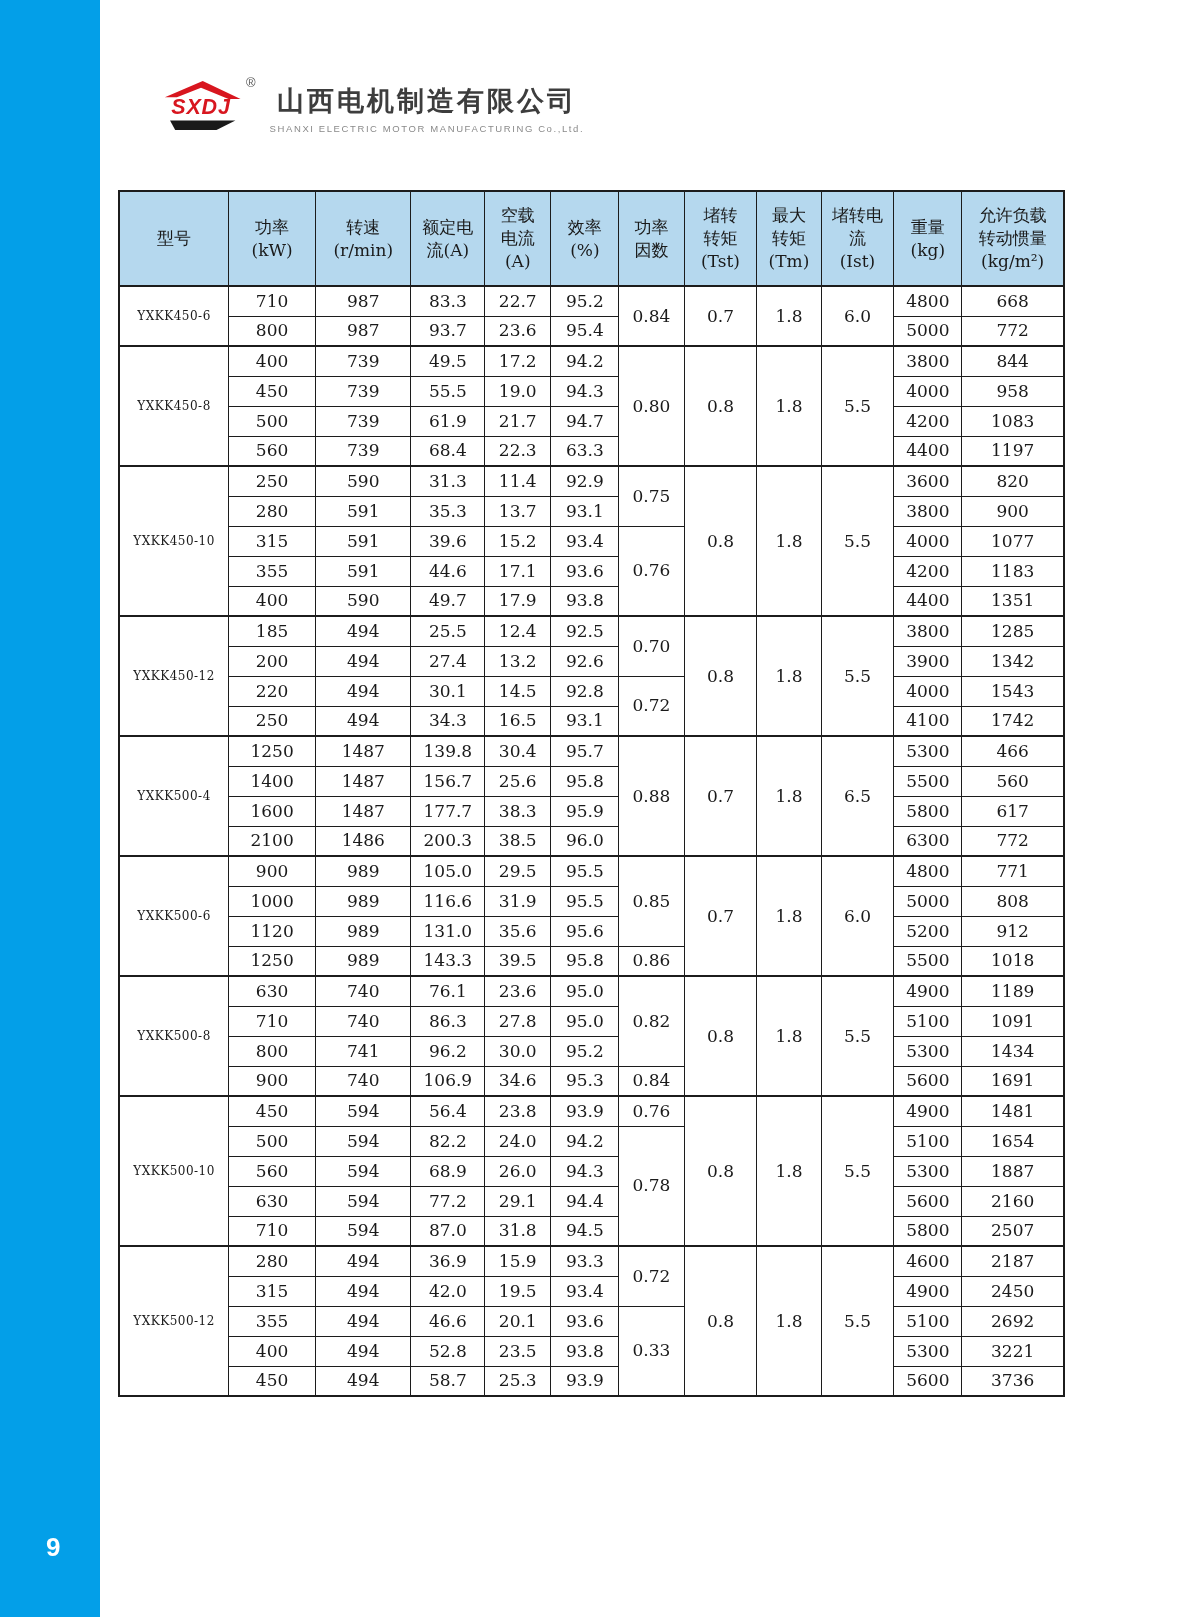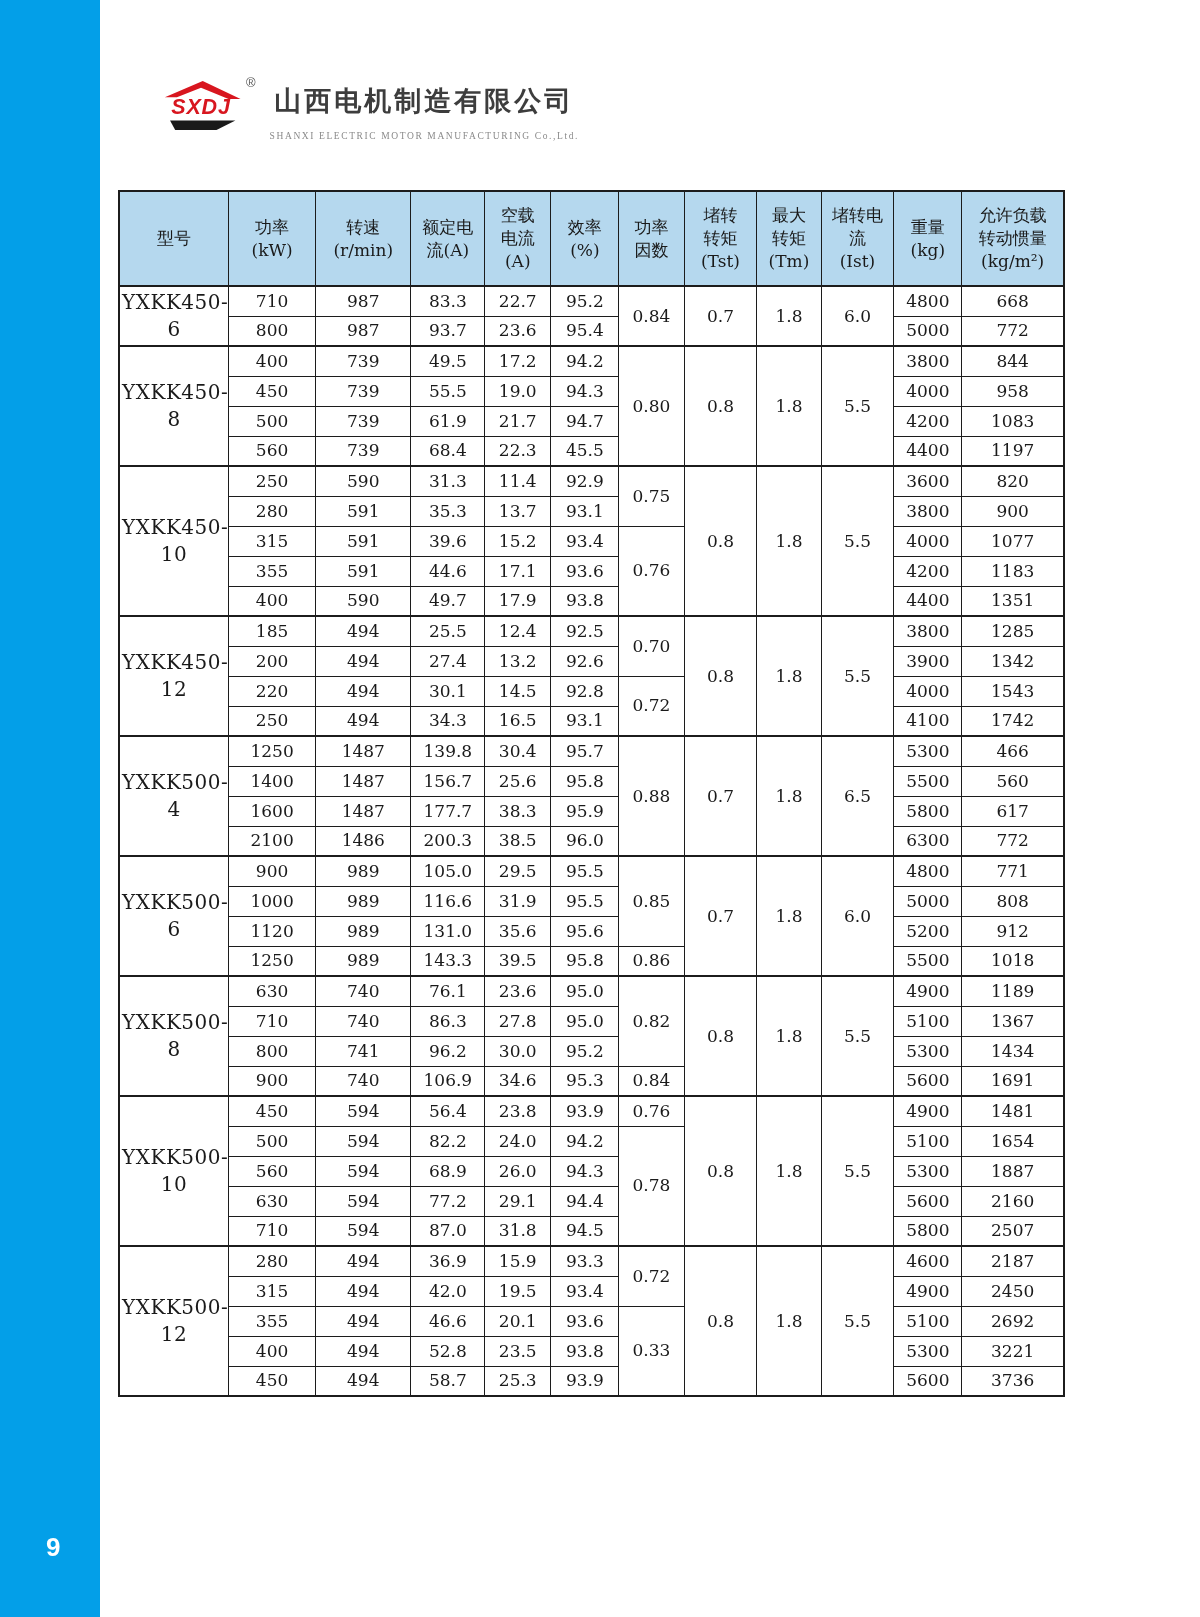--- a/index.html
+++ b/index.html
@@ -33,22 +33,22 @@
     font-size:13px; color:#555; margin:0 6px 0 2px; line-height:1;
   }
   .logo-text { margin-left:8px; padding-top:10px;text-align:center; }
   .logo-cn {
     font-size:27px; letter-spacing:3px; color:#3d3d3d;
     font-family:"DejaVu Sans", sans-serif; font-weight:bold;
     line-height:1.1; white-space:nowrap;
   }
   .logo-en {
     font-size:9.5px; letter-spacing:1.6px; color:#8a8a8a;
-    font-family:Liberation Serif, serif;
-    margin-top:15px; white-space:nowrap;
+    font-family:Liberation Sans, sans-serif;
+    margin-top:7px; white-space:nowrap;
   }
   table.spec {
     position:absolute; left:118px; top:190px;
     width:947px;
     border-collapse:collapse;
     table-layout:fixed;
     font-size:17px;
   }
   table.spec th, table.spec td {
     border:1.5px solid #1c1c1c;
@@ -58,21 +58,21 @@
   }
   table.spec { border:2px solid #1c1c1c; }
   table.spec thead th {
     background:#b5d8ee;
     height:95px;
     font-weight:normal;
     font-size:17px;
     border-bottom:2px solid #1c1c1c;
   }
   table.spec tbody td { height:30px; font-size:17px; }
-  table.spec tbody td.model-cell { font-size:20px; letter-spacing:0.5px;border-radius:28px; }
+  table.spec tbody td.model-cell { font-size:12px; letter-spacing:0.5px;border-radius:28px; }
   table.spec tbody tr.group-start td { border-top:2px solid #1c1c1c; }
 </style>
 </head>
 <body>
 
 <div class="page">
 
   <div class="sidebar">
     <div class="page-number">9</div>
   </div>
@@ -175,21 +175,21 @@
           <td>21.7</td>
           <td>94.7</td>
           <td>4200</td>
           <td>1083</td>
         </tr>
         <tr>
           <td>560</td>
           <td>739</td>
           <td>68.4</td>
           <td>22.3</td>
-          <td>45.5</td>
+          <td>63.3</td>
           <td>4400</td>
           <td>1197</td>
         </tr>
         <tr class="group-start">
           <td rowspan="5" class="model-cell">YXKK450-10</td>
           <td>250</td>
           <td>590</td>
           <td>31.3</td>
           <td>11.4</td>
           <td>92.9</td>
@@ -376,21 +376,21 @@
           <td>4900</td>
           <td>1189</td>
         </tr>
         <tr>
           <td>710</td>
           <td>740</td>
           <td>86.3</td>
           <td>27.8</td>
           <td>95.0</td>
           <td>5100</td>
-          <td>1367</td>
+          <td>1091</td>
         </tr>
         <tr>
           <td>800</td>
           <td>741</td>
           <td>96.2</td>
           <td>30.0</td>
           <td>95.2</td>
           <td>5300</td>
           <td>1434</td>
         </tr>

